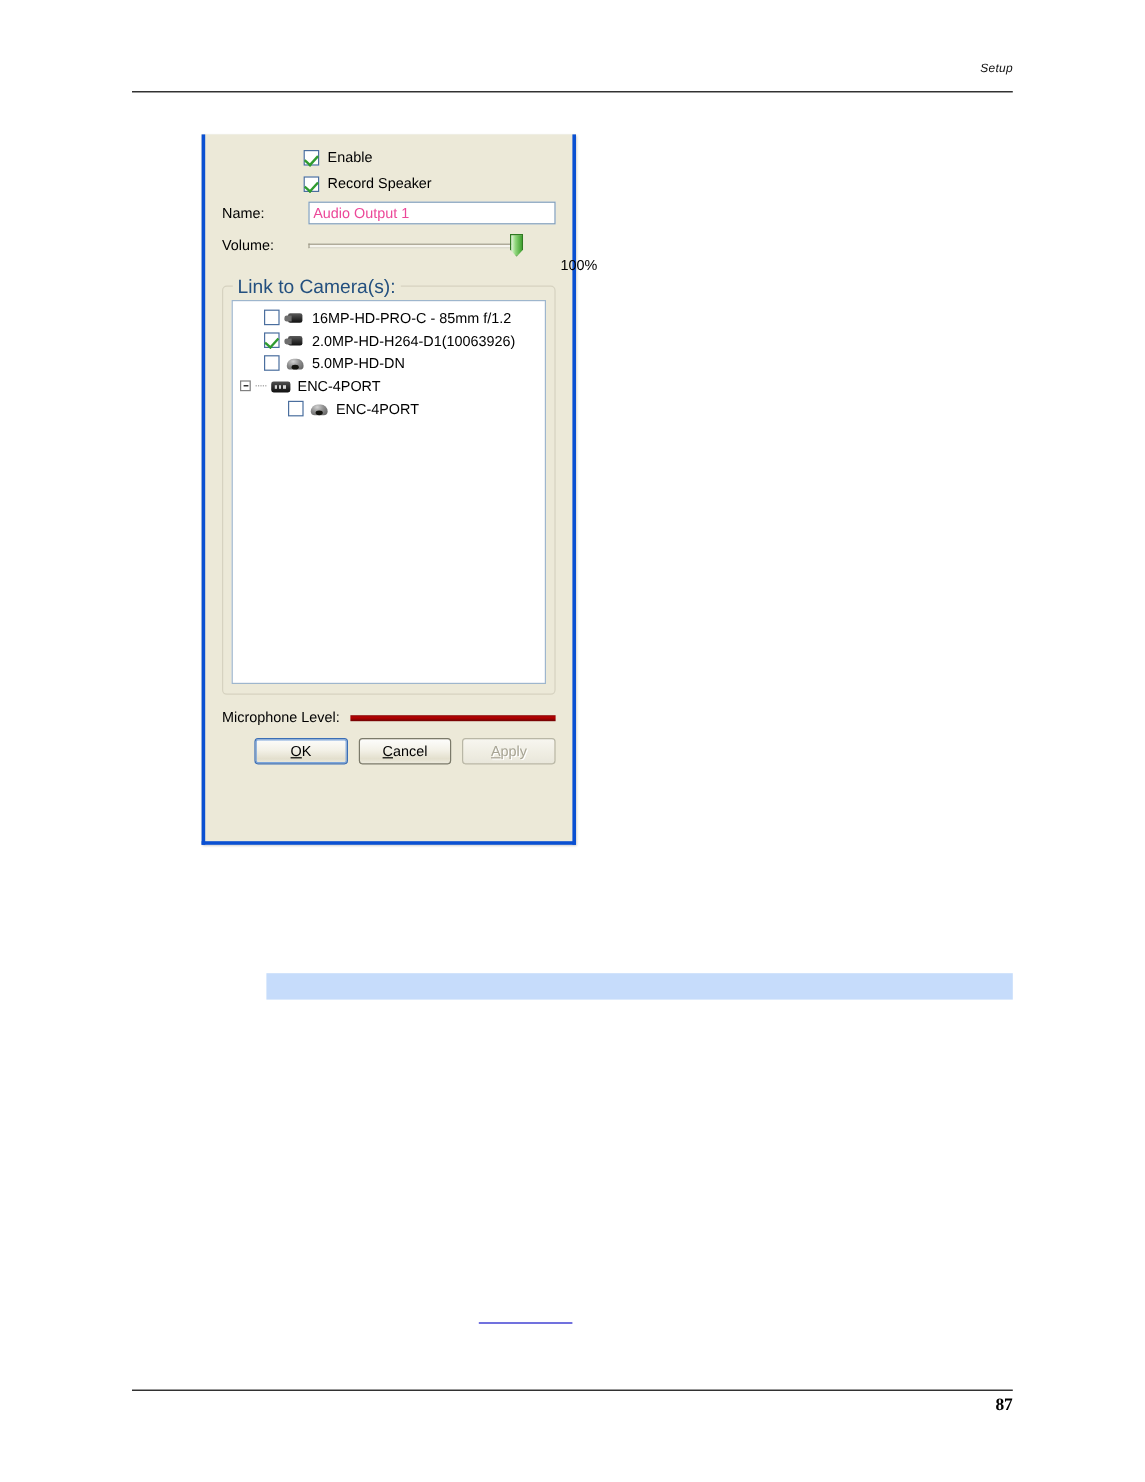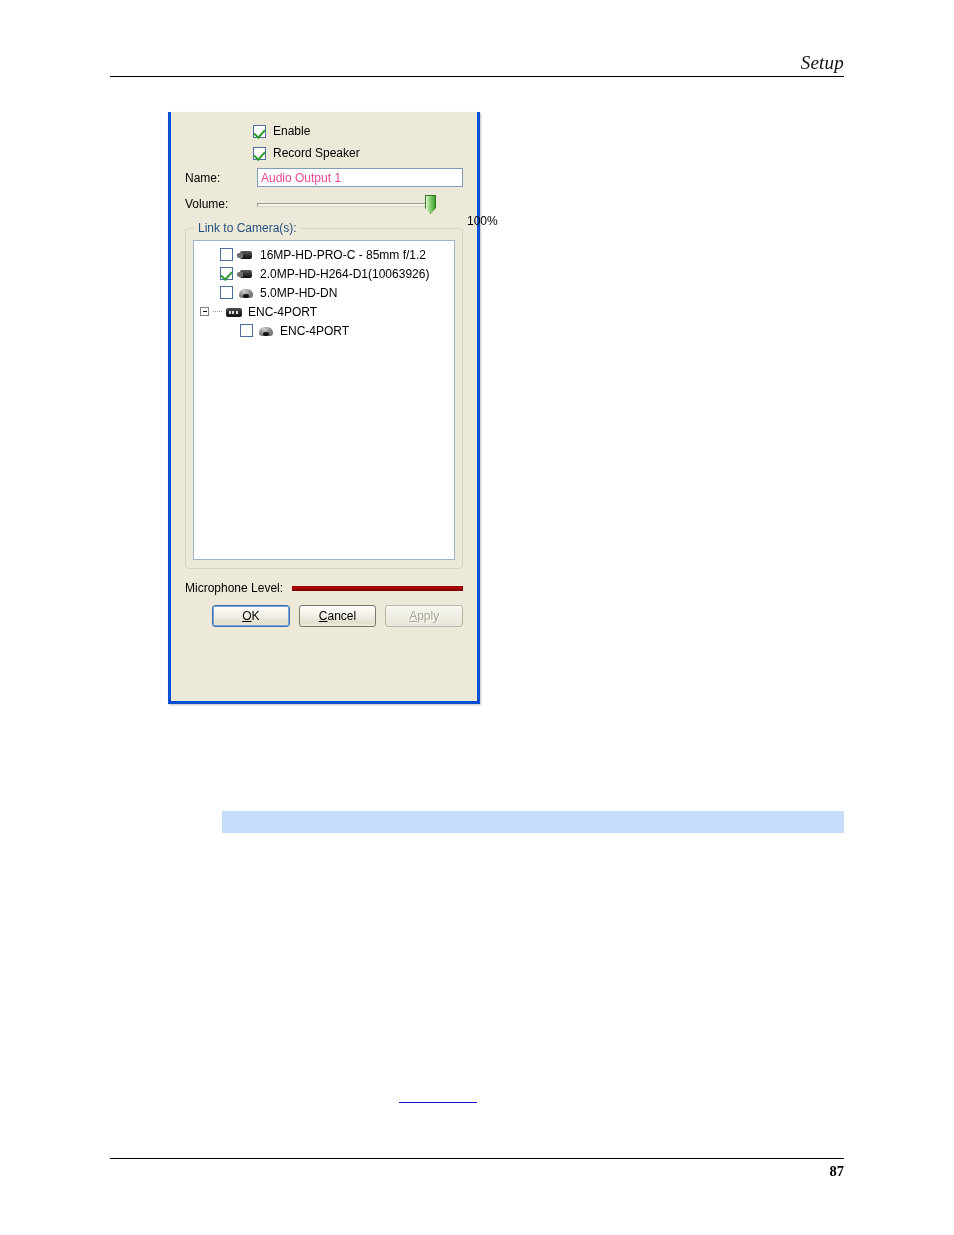--- a/index.html
+++ b/index.html
@@ -21,23 +21,23 @@
     position: absolute;
     left: 110px;
     top: 52px;
     width: 734px;
     height: 30px;
   }
   .page-header-text {
     position: absolute;
     right: 0;
     top: 0;
-    font-family: Liberation Serif, serif;
+    font-family: Liberation Sans, sans-serif;
     font-style: italic;
-    font-size: 19px;
+    font-size: 10px;
     color: #111111;
     letter-spacing: 0.2px;
   }
   .page-header-rule {
     position: absolute;
     left: 0;
     right: 0;
     top: 24px;
     border-top: 1px solid #000000;
   }
@@ -223,21 +223,21 @@
     font-size: 12px;
     color: #ec4899;
     padding: 0 3px;
     line-height: 17px;
     outline: none;
   }
 
   .slider-row {
     display: flex;
     align-items: center;
-    margin-bottom: 14px;
+    margin-bottom: 24px;
   }
   .slider-wrap {
     flex: 1 1 auto;
     position: relative;
     height: 20px;
   }
   .slider-track {
     position: absolute;
     left: 0;
     right: 30px;
@@ -277,21 +277,21 @@
     border-radius: 4px;
     padding: 11px 7px 8px 7px;
     background: transparent;
   }
   .groupbox-title {
     position: absolute;
     top: -8px;
     left: 8px;
     background: #ece9d8;
     padding: 0 4px;
-    font-size: 12px;
+    font-size: 16px;
     color: #24507f;
   }
   .tree {
     background: #ffffff;
     border: 1px solid #9eb6cd;
     box-sizing: border-box;
     height: 320px;
     padding: 4px 2px 2px 2px;
     overflow: hidden;
     font-size: 12px;

